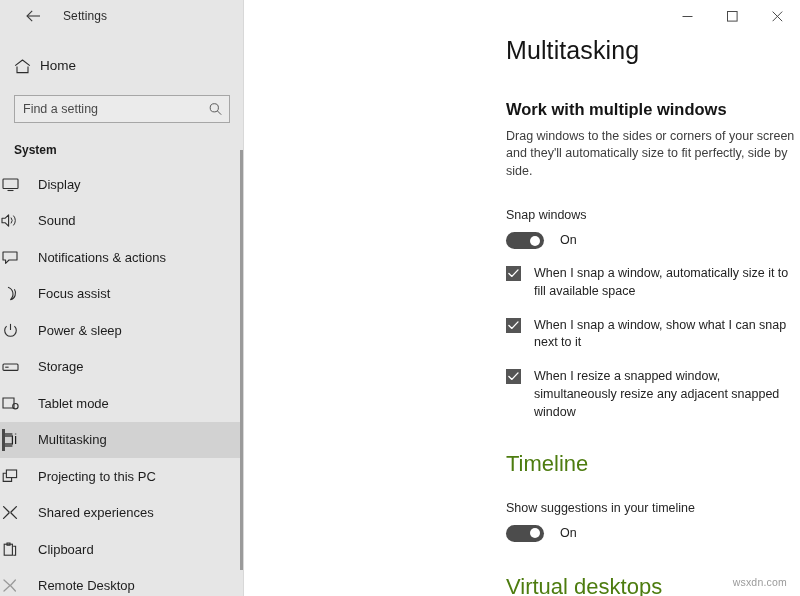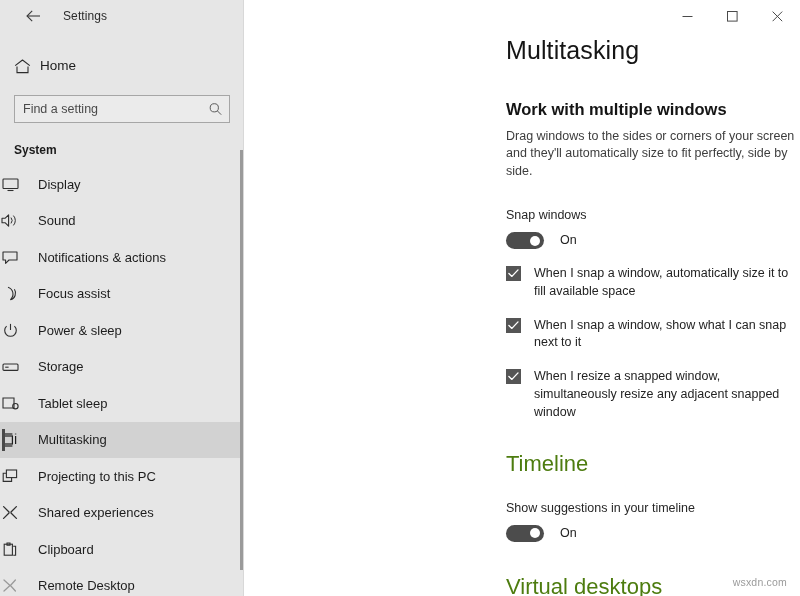--- a/index.html
+++ b/index.html
@@ -419,21 +419,21 @@
         <span class="nav-label">Storage</span>
       </div>
 
       <div class="nav-item">
         <span class="nav-icon">
           <svg width="17" height="15" viewBox="0 0 17 15">
             <path d="M1 2 L12 2 L12 12 L1 12 Z" fill="none" stroke="#2f2f2f" stroke-width="1.1"></path>
             <circle cx="13.4" cy="10.2" r="2.7" fill="none" stroke="#2f2f2f" stroke-width="1.1"></circle>
           </svg>
         </span>
-        <span class="nav-label">Tablet sleep</span>
+        <span class="nav-label">Tablet mode</span>
       </div>
 
       <div class="nav-item selected">
         <span class="nav-icon">
           <svg width="17" height="14" viewBox="0 0 17 14">
             <rect x="1.4" y="3" width="9" height="8" fill="none" stroke="#1f1f1f" stroke-width="1.2"></rect>
             <path d="M1.4 1 L10.4 1" stroke="#1f1f1f" stroke-width="1.2"></path>
             <path d="M1.4 13 L10.4 13" stroke="#1f1f1f" stroke-width="1.2"></path>
             <path d="M13.6 3 L13.6 11" stroke="#1f1f1f" stroke-width="1.2"></path>
             <path d="M13.6 0.6 L13.6 1.4" stroke="#1f1f1f" stroke-width="1.4"></path>

